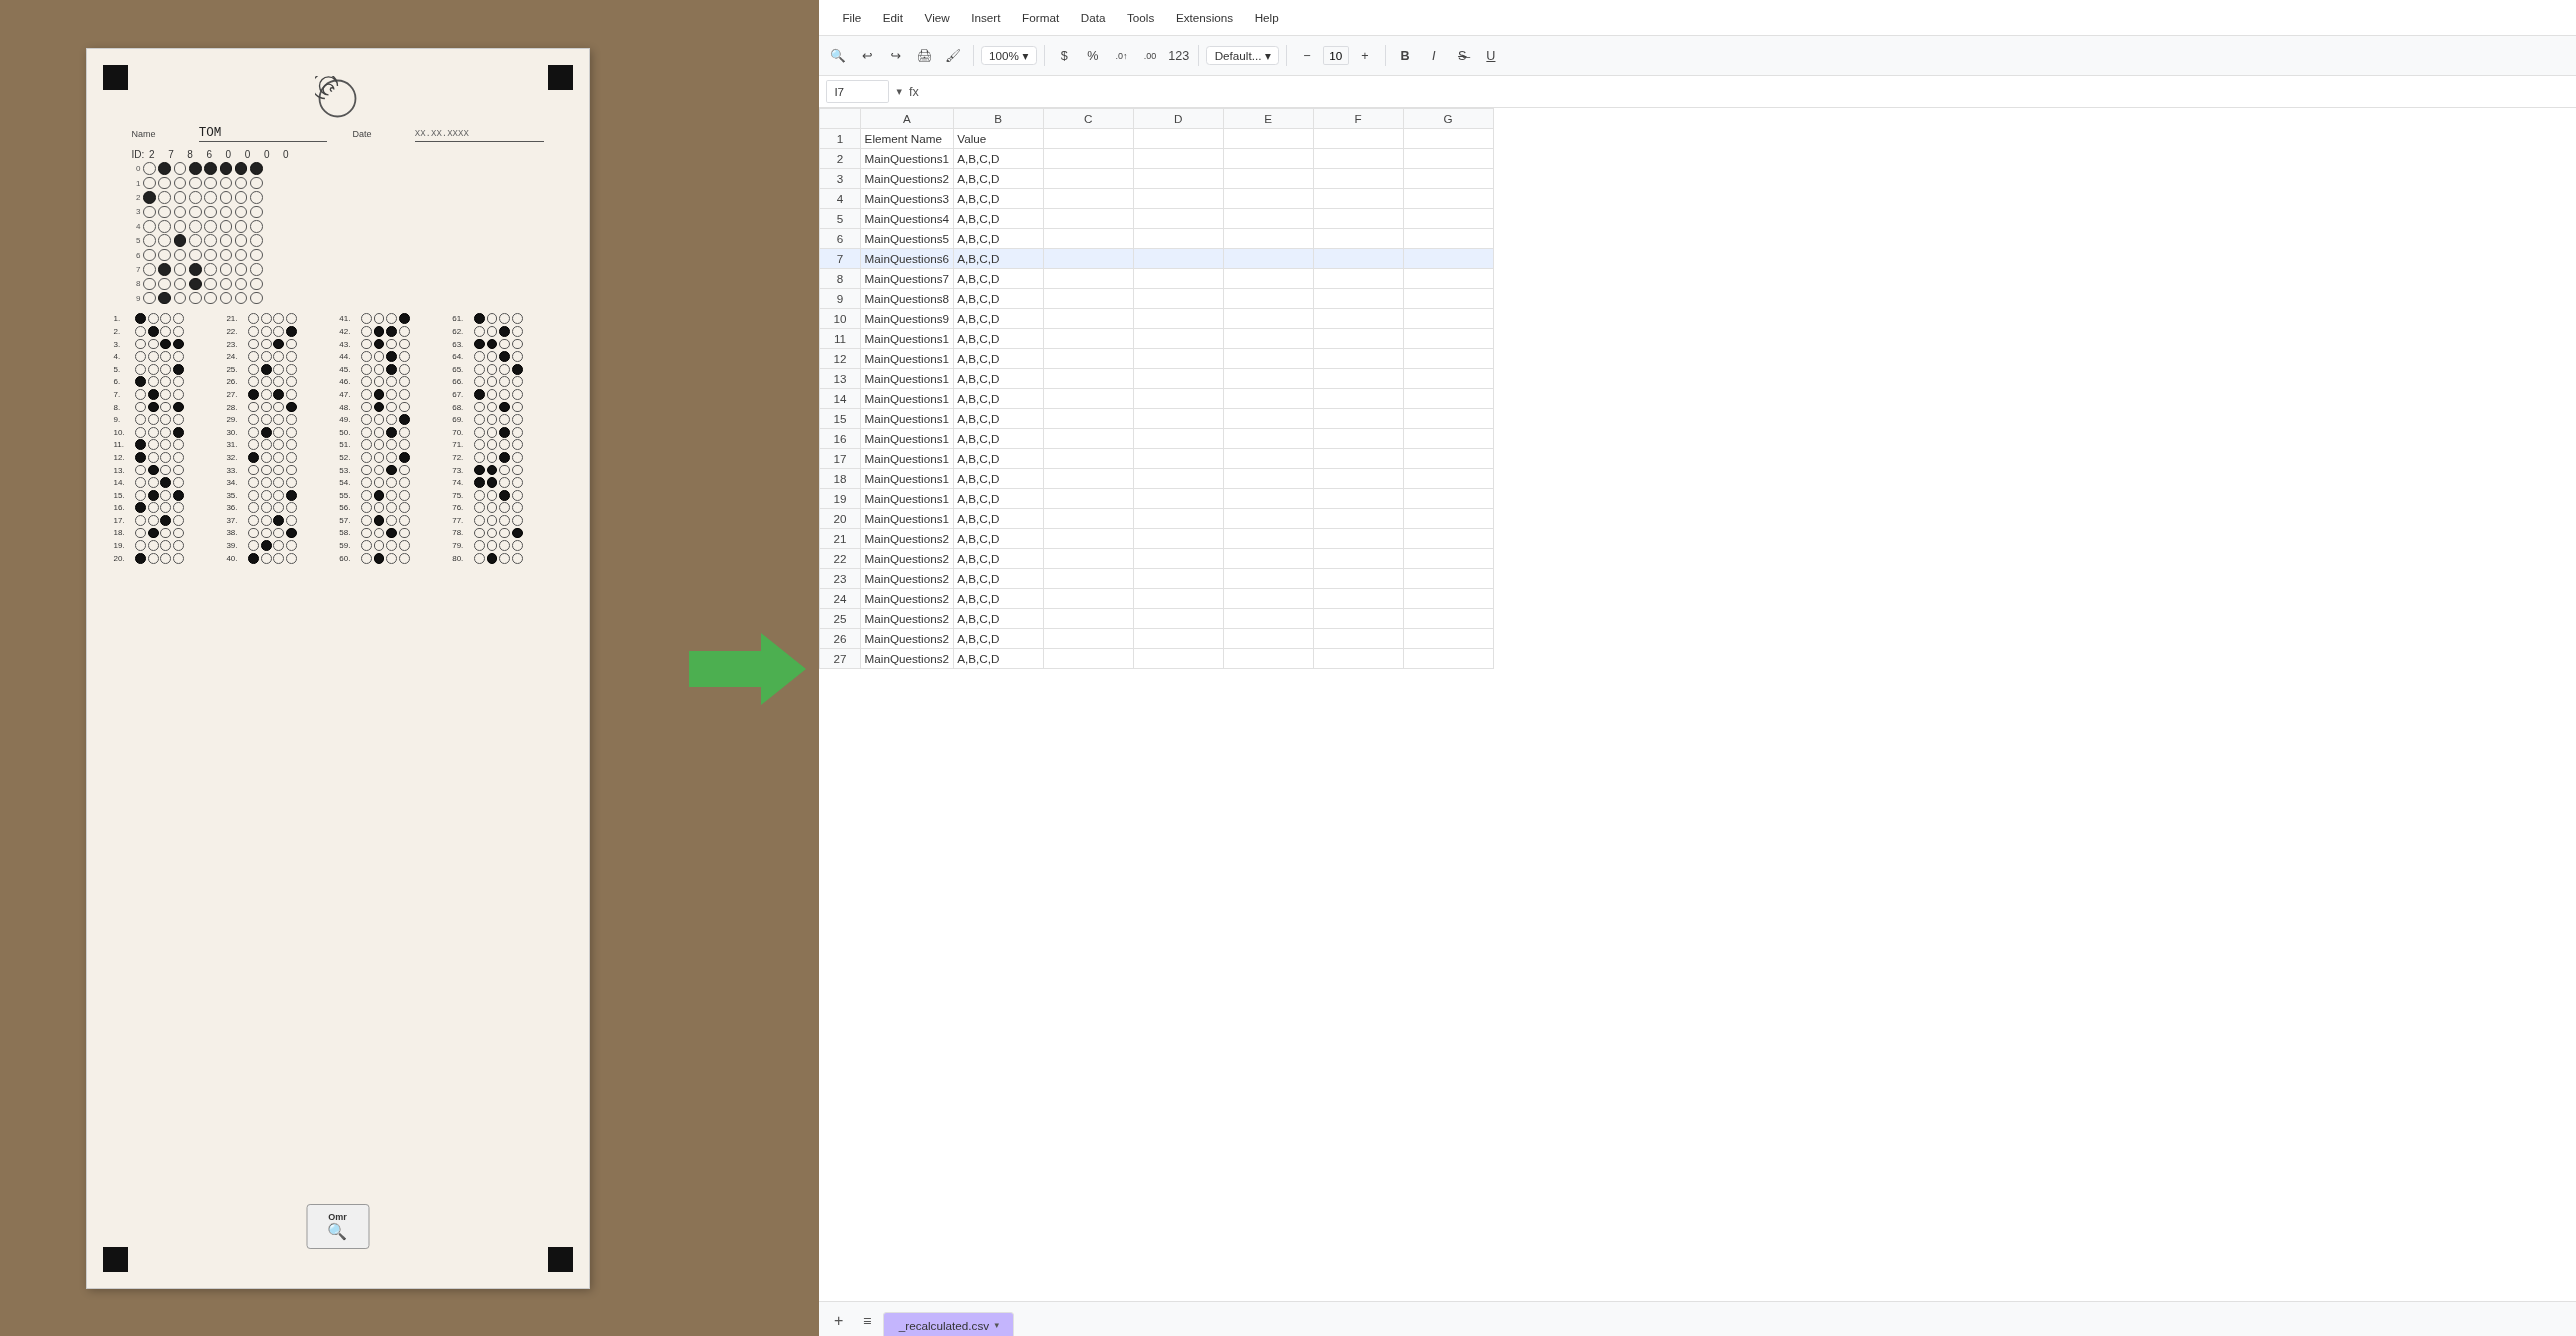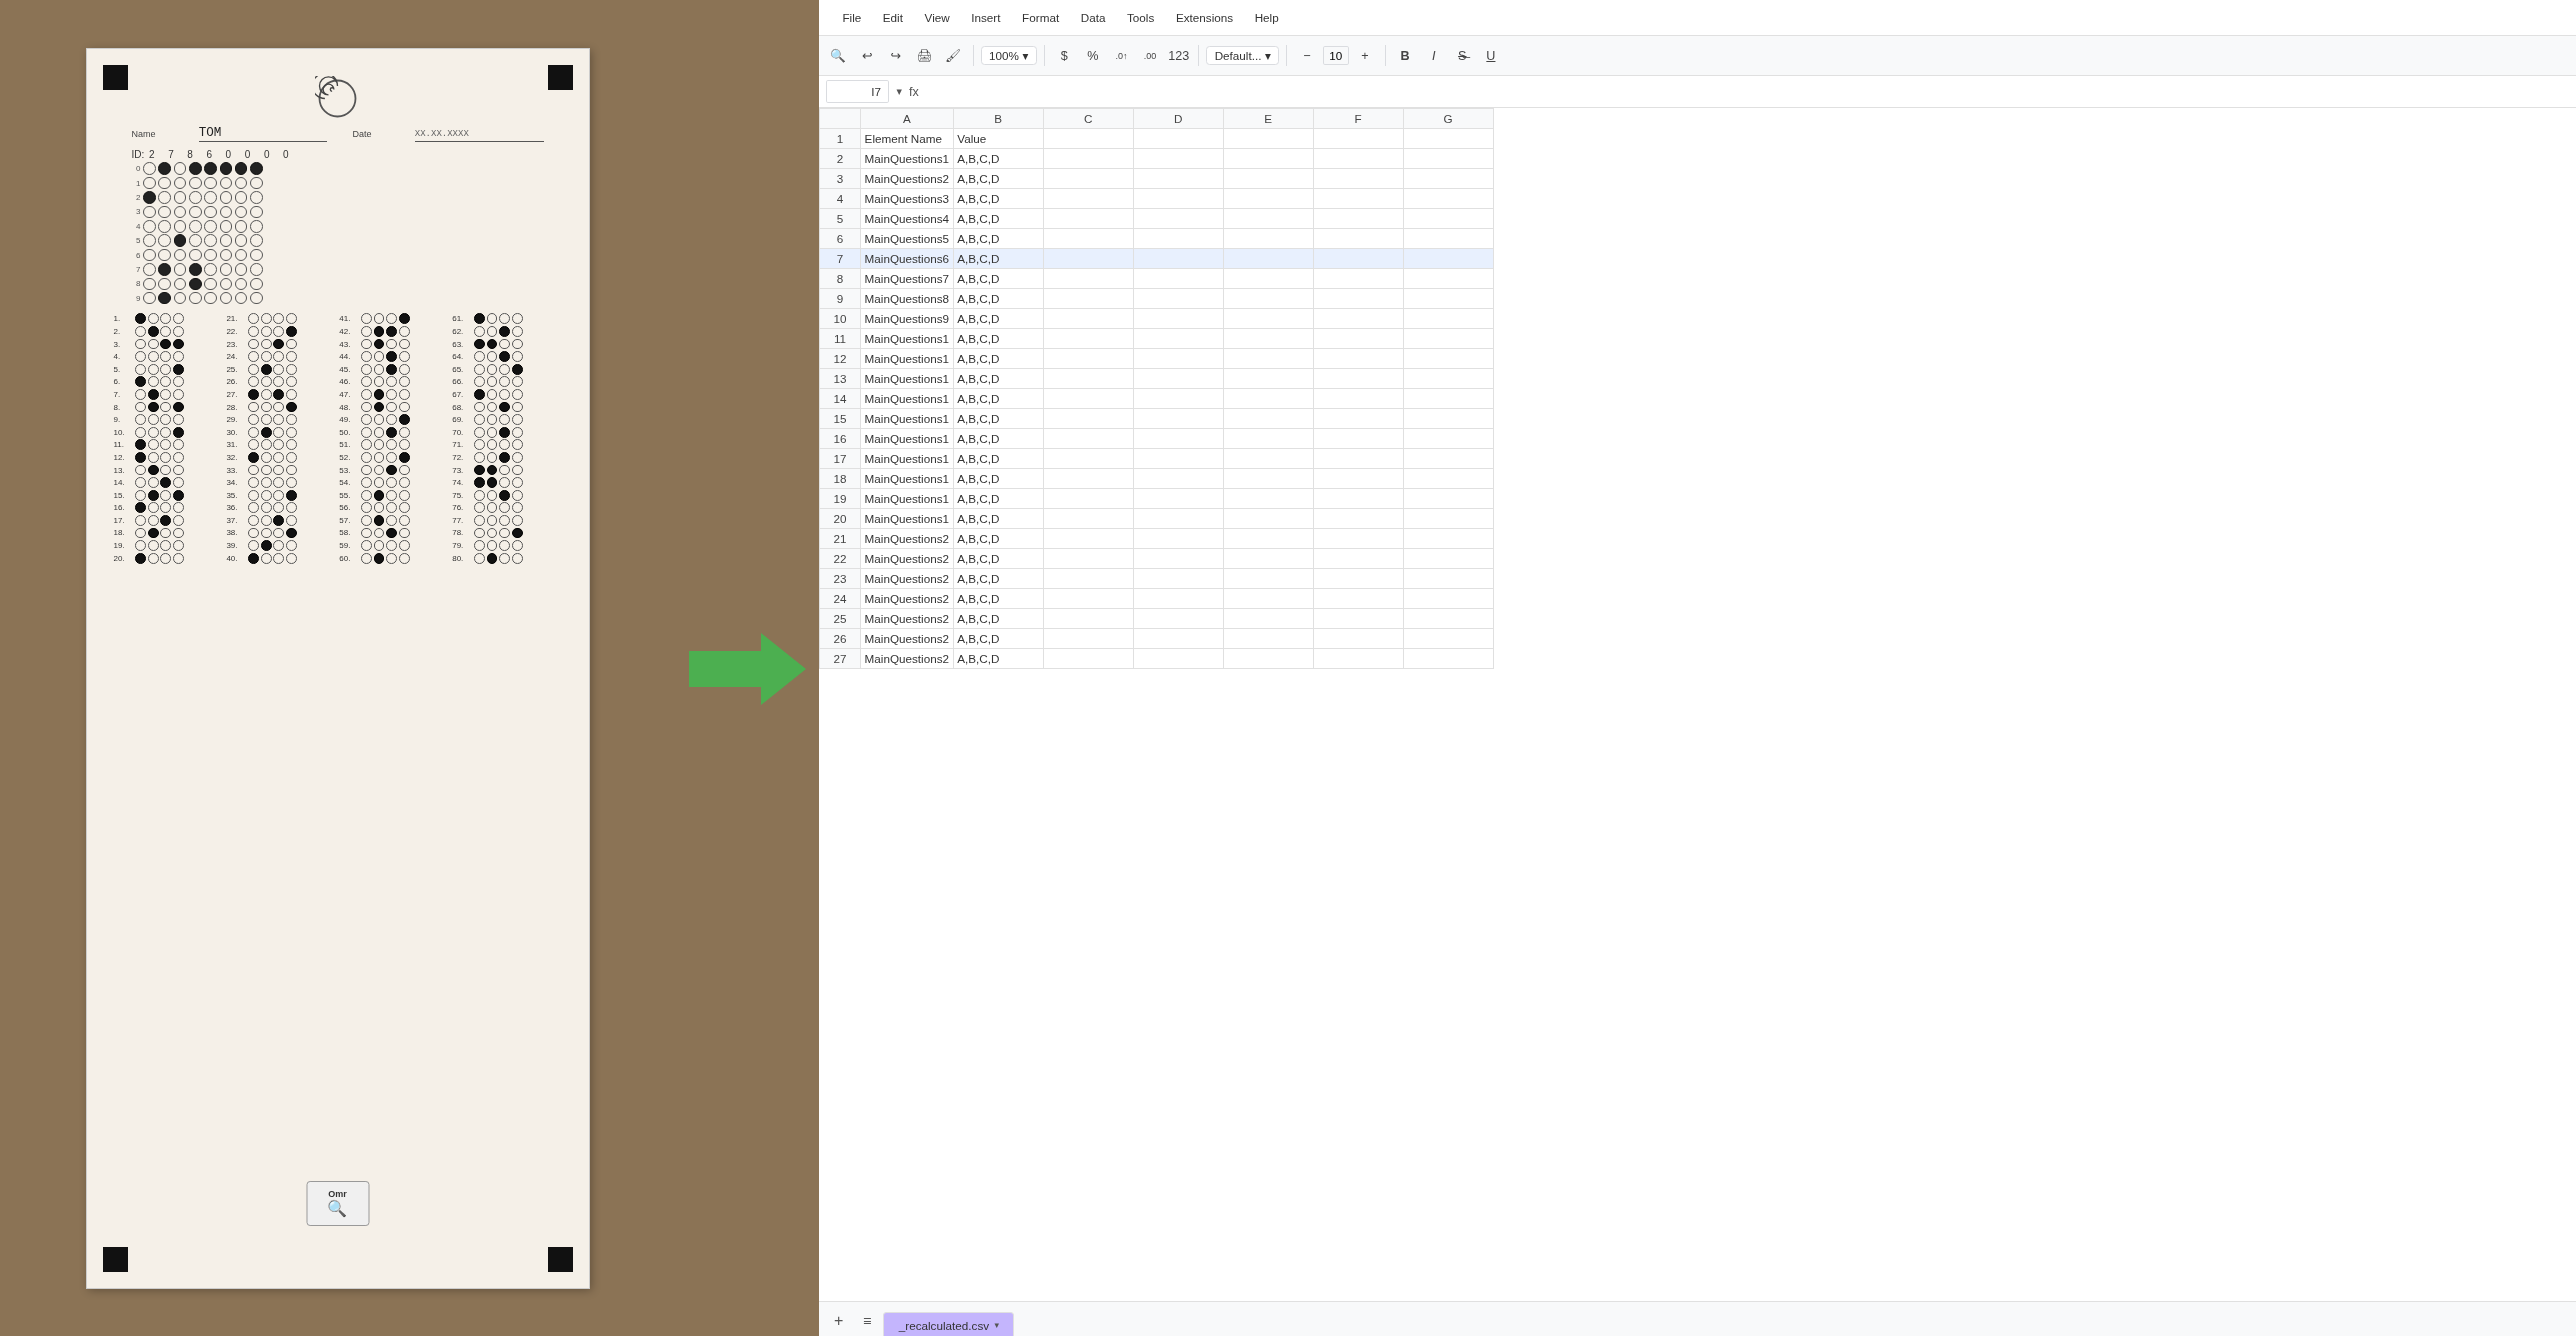--- a/index.html
+++ b/index.html
@@ -161,21 +161,21 @@
     }
 
     .q-bubble.filled {
       background: #111;
       border-color: #000;
       color: #fff;
     }
 
     .omr-icon {
       position: absolute;
-      bottom: 62px;
+      bottom: 39px;
       left: 50%;
       transform: translateX(-50%);
       width: 63px;
       height: 45px;
       border: 1.3px solid #999;
       border-radius: 3.6px;
       background: #f0f0f0;
       display: flex;
       flex-direction: column;
       align-items: center;
@@ -331,21 +331,20 @@
     .cell-ref {
       width: 63px;
       height: 23.4px;
       border: 0.9px solid #dadce0;
       border-radius: 1.8px;
       display: flex;
       align-items: center;
       padding: 0 7.2px;
       font-size: 11.7px;
       color: #333;
-      justify-content: flex-end;
     }
 
     .cell-ref-arrow {
       color: #555;
       font-size: 10.8px;
     }
 
     .formula-icon {
       color: #555;
       font-size: 12.6px;

